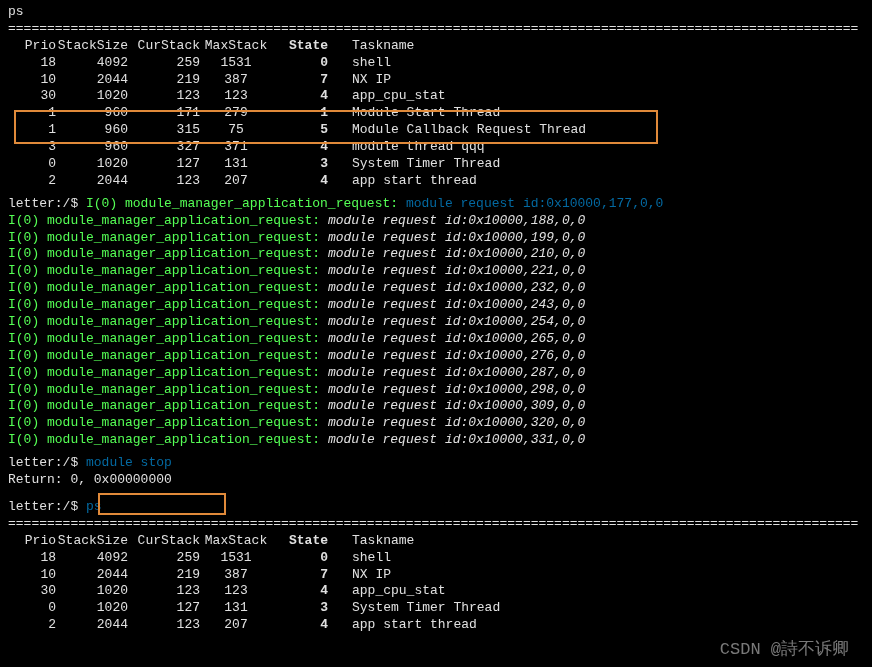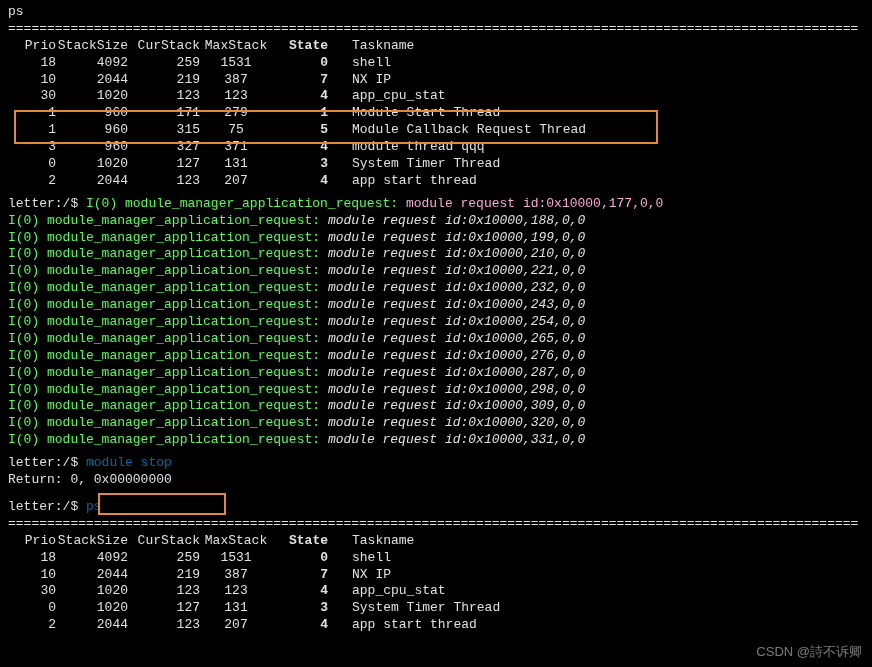--- a/index.html
+++ b/index.html
@@ -8,42 +8,42 @@
     background: #000000;
     color: #e0e0e0;
     font-family: "Consolas", "Courier New", monospace;
     font-size: 13px;
     line-height: 1.3;
     width: 856px;
     height: 659px;
     overflow: hidden;
     position: relative;
   }
-  .white { color: #f9a8d4; }
+  .white { color: #0369a1; }
   .green { color: #55ff55; }
   .divider { color: #e0e0e0; letter-spacing: 0; white-space: pre; overflow: hidden; }
   .row { white-space: pre; }
   .prompt { color: #e0e0e0; margin-top: 42px; }
   .cmd-typed { color: #0369a1; text-align: right; }
   .log-tag { color: #55ff55; }
   .log-msg { color: #e0e0e0; font-style: italic; }
   .box-orange {
     position: absolute;
     border: 2px solid #e08a3a;
     pointer-events: none;
   }
   .box1 { left: 14px; top: 110px; width: 640px; height: 30px; }
   .box2 { left: 98px; top: 493px; width: 124px; height: 18px; }
   .watermark {
     position: absolute;
-    right: 10px;
+    right: 23px;
     bottom: 6px;
     color: rgba(220,220,220,0.55);
-    font-family: Liberation Sans, sans-serif;
-    font-size: 13px;
+    font-family: Liberation Mono, monospace;
+    font-size: 17px;
   }
   table.ps {
     border-collapse: collapse;
     font-family: inherit;
     font-size: inherit;
   }
   table.ps td, table.ps th {
     padding: 0;
     text-align: right;
     font-weight: normal;

